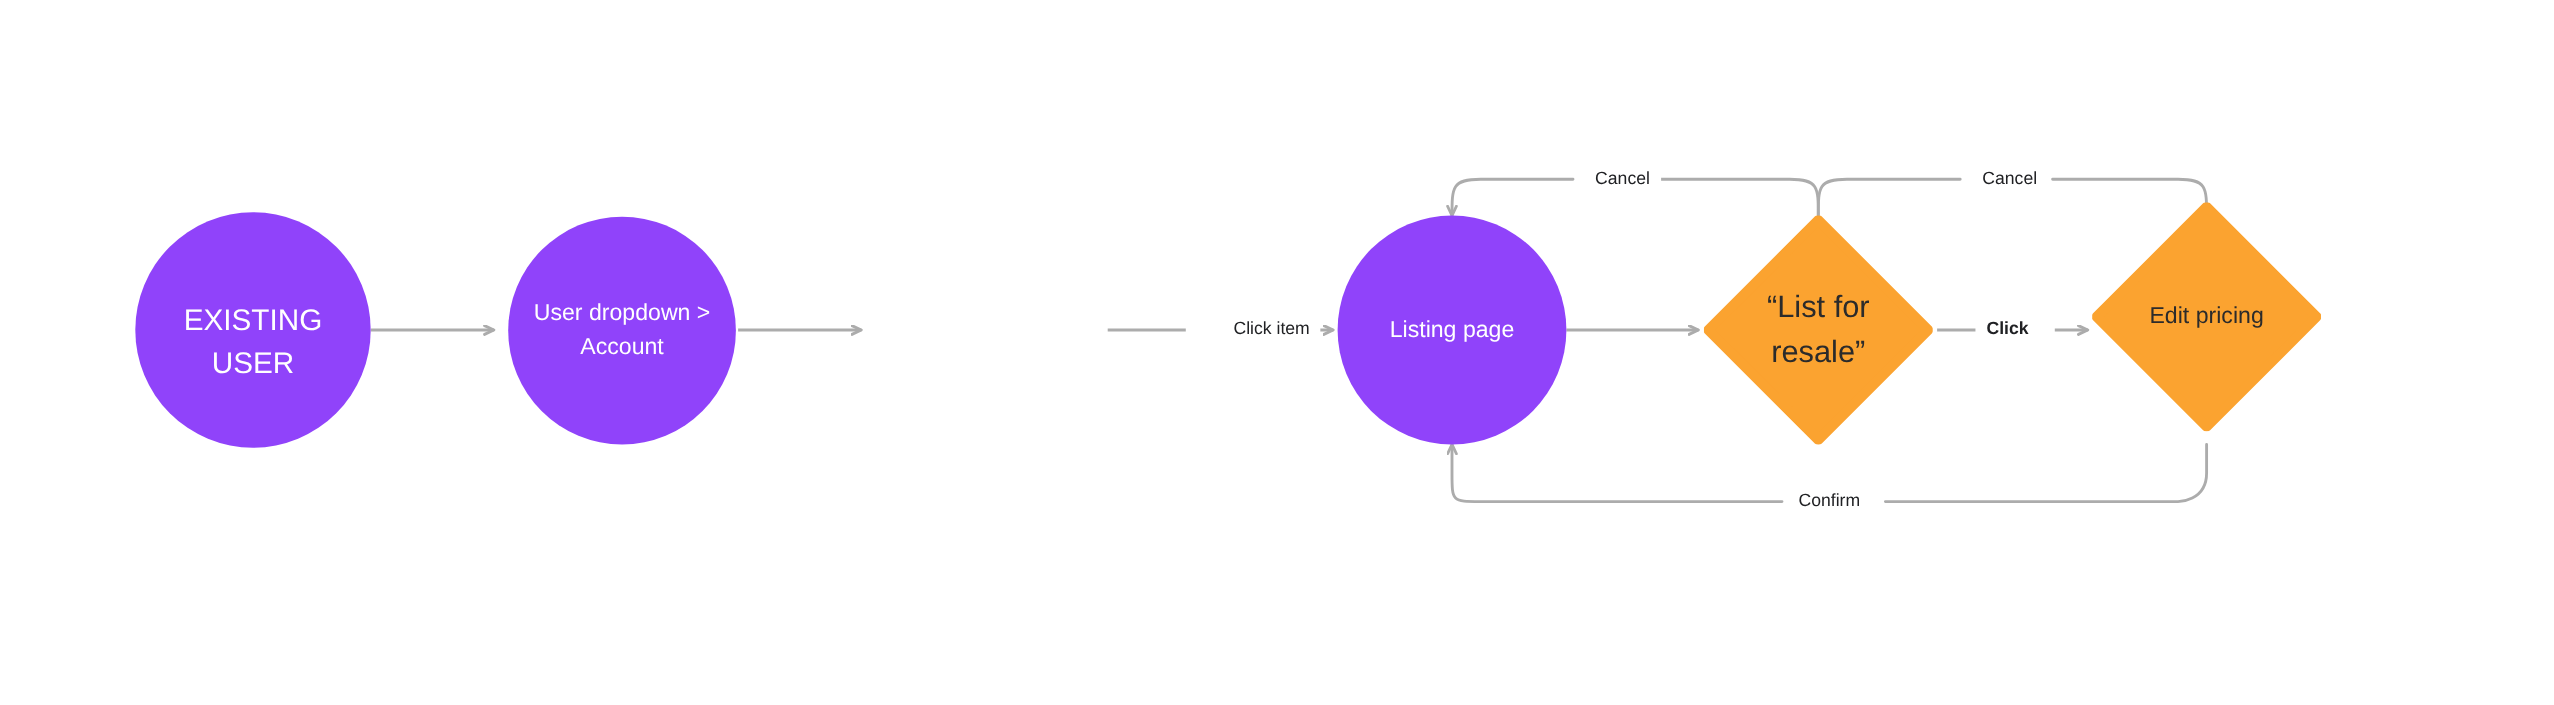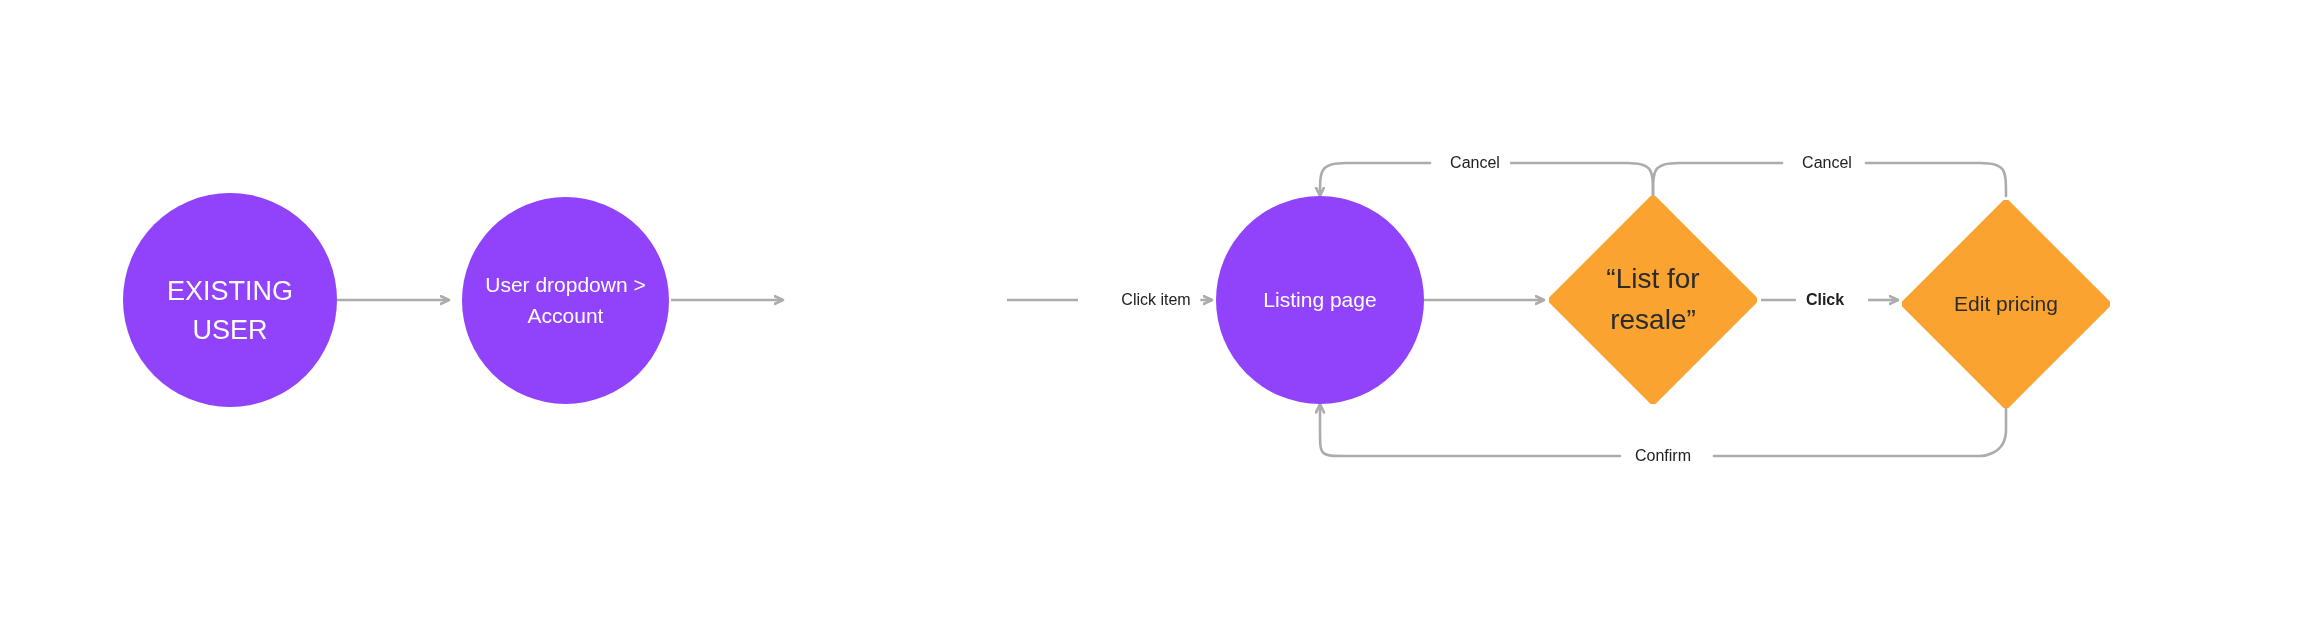--- a/index.html
+++ b/index.html
@@ -136,21 +136,21 @@
       <path d="M 104 4 L 204 104 L 104 204 L 4 104 Z" fill="#FBA330" stroke="#FBA330" stroke-width="9" stroke-linejoin="round"></path>
     </svg>
     <div class="node-diamond-label">
       <div class="node-label" style="font-size:28px;">
         <span>“List for</span><br>
         <span>resale”</span>
       </div>
     </div>
   </div>
 
-  <div class="node-diamond-wrap" style="left:1902px; top:200px; width:208px; height:208px;">
+  <div class="node-diamond-wrap" style="left:1902px; top:184px; width:208px; height:208px;">
     <svg class="node-diamond-shape" viewBox="0 0 208 208" xmlns="http://www.w3.org/2000/svg">
       <path d="M 104 4 L 204 104 L 104 204 L 4 104 Z" fill="#FBA330" stroke="#FBA330" stroke-width="9" stroke-linejoin="round"></path>
     </svg>
     <div class="node-diamond-label">
       <div class="node-label" style="font-size:21px;">
         <span>Edit pricing</span>
       </div>
     </div>
   </div>
 

